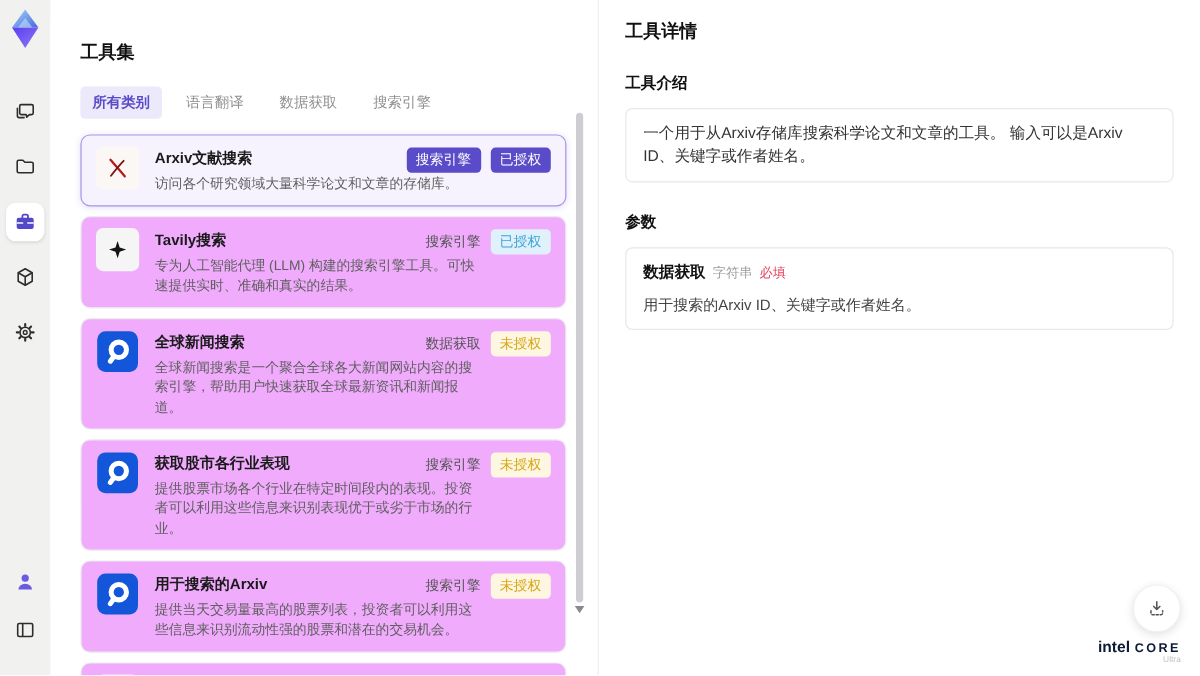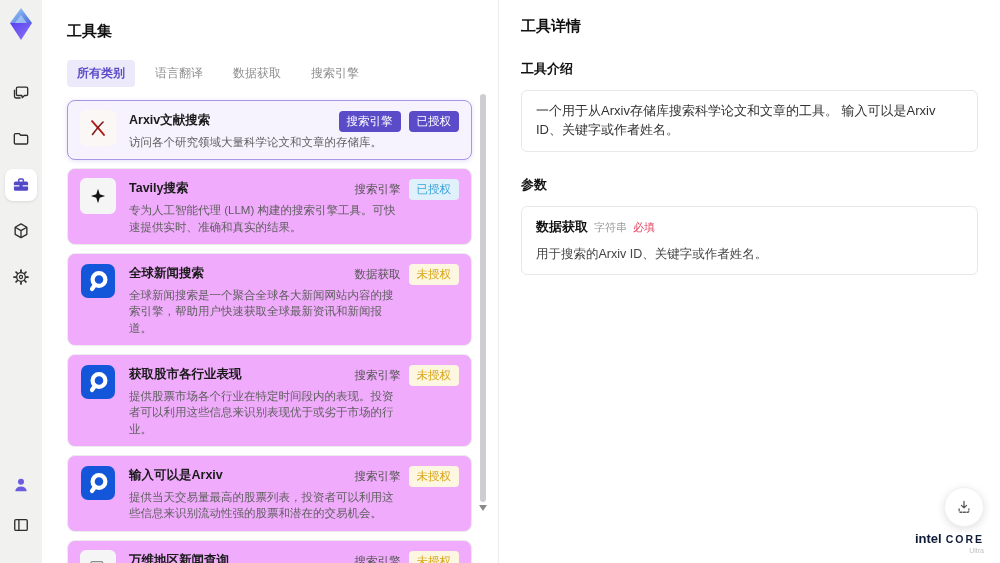--- a/index.html
+++ b/index.html
@@ -11,21 +11,21 @@
   .rail{position:absolute;left:0;top:0;width:42px;height:563px;background:#f1f1ef;
     display:flex;flex-direction:column;align-items:center;padding:7px 0 8px}
   .logo{width:30px;height:34px;margin-bottom:36px}
   .nav-icon{width:32px;height:32px;border-radius:8px;display:flex;align-items:center;
     justify-content:center;margin-bottom:14px;cursor:pointer}
   .nav-icon.active{background:#fff;box-shadow:0 1px 3px rgba(0,0,0,.10)}
   .rail-spacer{flex:1}
   .nav-icon.small-gap{margin-bottom:8px}
 
   
-  .list-panel{position:absolute;left:42px;top:5px;width:456px;height:487px;
+  .list-panel{position:absolute;left:42px;top:17px;width:456px;height:487px;
     padding:17px 26px 0 25px;background:#fff}
   .page-title{font-size:15px;font-weight:bold;color:#111;margin-bottom:19px}
   .tabs{display:flex;gap:10px;font-size:12px;margin-bottom:13px;align-items:flex-end}
   .tab{padding:5px 10px;border-radius:4px;color:#8f8f8f;cursor:pointer;white-space:nowrap}
   .tab.active{background:#ece9fa;color:var(--accent,#5a4bc8);font-weight:bold}
   .card{position:relative;display:flex;background:#f0abfc;border:1px solid #ececec;
     border-radius:8px;padding:9px 12px;margin-bottom:8px;cursor:pointer}
   .card.selected{background:#f7f3fe;border:1.5px solid #a795e6;
     box-shadow:0 1px 5px rgba(110,80,210,.18)}
   .tile{width:36px;height:36px;border-radius:6px;background:#f5f5f5;flex:none;
@@ -250,21 +250,21 @@
 
       <div class="card">
         <div class="tile q">
           <svg width="36" height="36" viewBox="0 0 36 36">
             <rect x="1" y="1" width="34" height="34" rx="7" fill="#1456d9"></rect>
             <circle cx="19" cy="16.5" r="6.4" stroke="#fff" stroke-width="4.2" fill="none"></circle>
             <path d="M14.5 22.5 12 26" stroke="#fff" stroke-width="4.2" stroke-linecap="round"></path>
           </svg>
         </div>
         <div class="tool-text">
-          <div class="tool-name">输入可以是Arxiv</div>
+          <div class="tool-name">用于搜索的Arxiv</div>
           <div class="tool-desc">提供当天交易量最高的股票列表，投资者可以利用这些信息来识别流动性强的股票和潜在的交易机会。</div>
         </div>
         <div class="badges">
           <span class="cat-text">搜索引擎</span>
           <span class="badge auth-yellow">未授权</span>
         </div>
       </div>
 
       <div class="card">
         <div class="tile">

